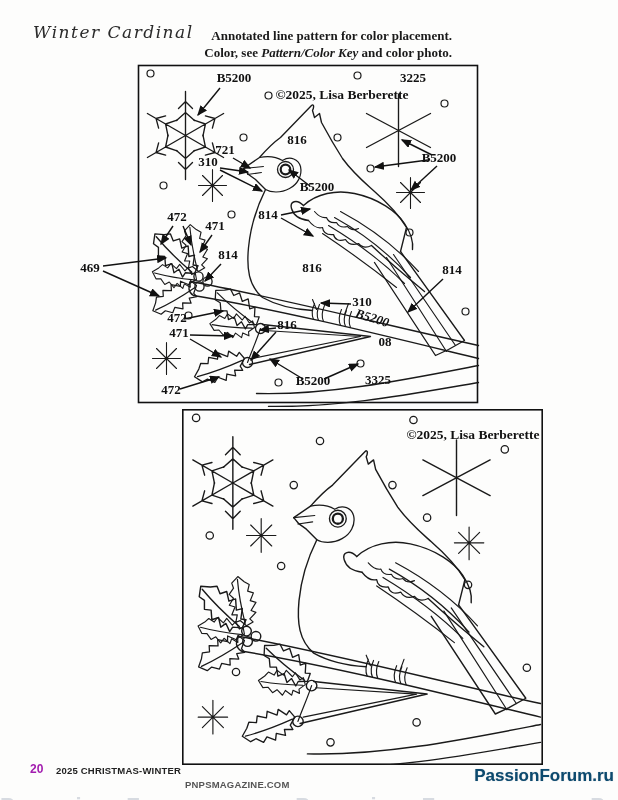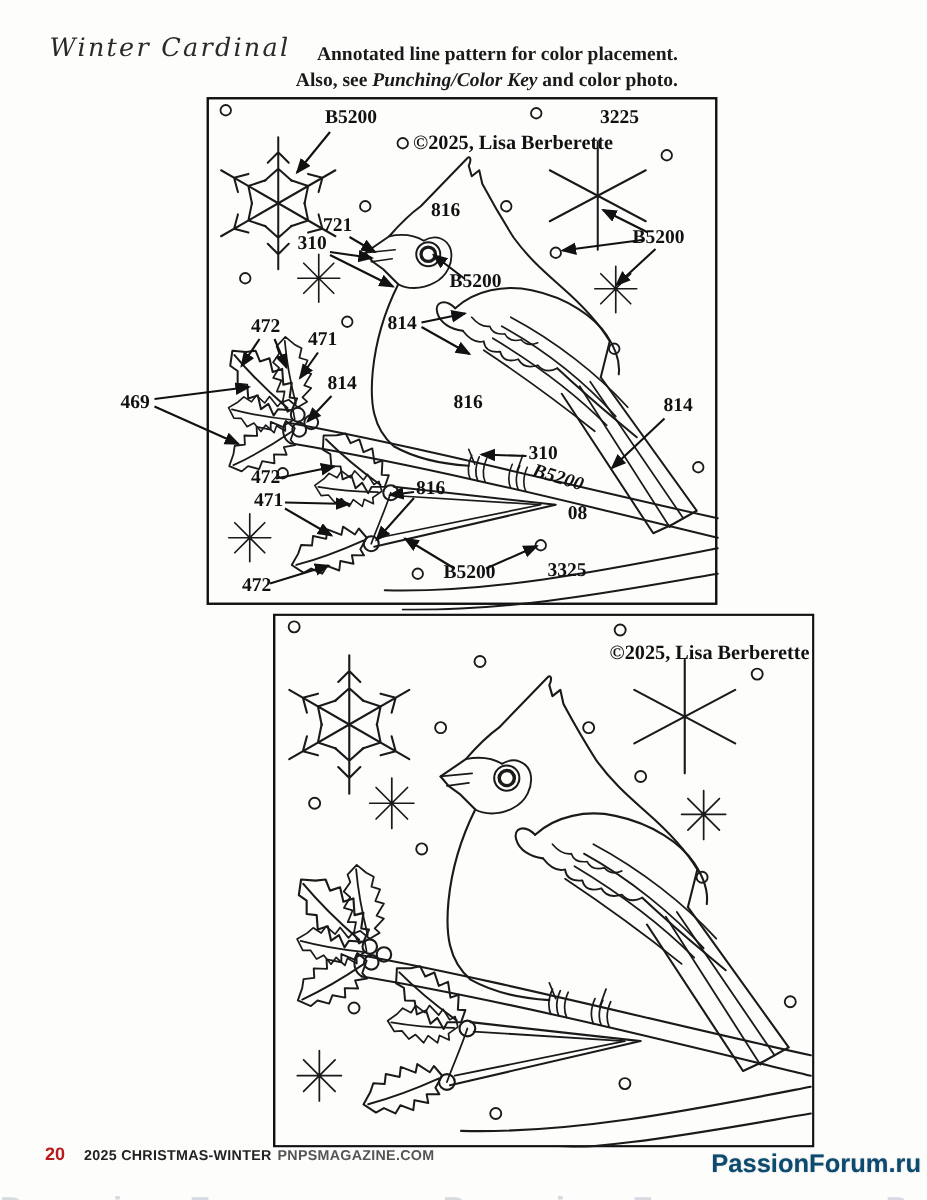--- a/index.html
+++ b/index.html
@@ -11,23 +11,23 @@
   
   .header{position:absolute;left:188px;top:28px;width:264px;text-align:right;
           font-weight:bold;font-size:13px;line-height:1.3;}
   .header .em{font-style:italic;}
   
   .caption{position:absolute;left:40px;top:576px;width:166px;text-align:center;
            font-weight:bold;font-size:13.5px;}
   
   .footer{position:absolute;left:0;top:762px;width:618px;height:20px;
           font-family:"Liberation Sans",sans-serif;}
-  .footer .pgnum{position:absolute;left:30px;top:0;font-size:12px;font-weight:bold;color:#b91c1c;}
+  .footer .pgnum{position:absolute;left:30px;top:0;font-size:12px;font-weight:bold;color:#a21caf;}
   .footer .issue{position:absolute;left:56px;top:3px;font-size:9.5px;font-weight:bold;color:#222;letter-spacing:.2px;}
-  .footer .site{position:absolute;left:185px;top:3px;font-size:9.5px;font-weight:bold;color:#555;letter-spacing:.2px;}
+  .footer .site{position:absolute;left:185px;top:17px;font-size:9.5px;font-weight:bold;color:#555;letter-spacing:.2px;}
   
   .watermark{position:absolute;right:4px;top:766px;font-family:"Liberation Sans",sans-serif;
              font-weight:bold;font-size:17px;color:#0c4a6e;text-shadow:0 0 1px #a9b1bf;}
   .wm-strip{position:absolute;left:0;bottom:0;width:100%;height:6px;overflow:hidden;}
   .wm-strip div{font-family:"Liberation Sans",sans-serif;font-weight:bold;font-size:22px;
                 color:#d7dbe1;white-space:nowrap;margin-top:-1px;letter-spacing:6px;}
   
   svg.panel{position:absolute;}
   #panel1{left:70px;top:60px;}
   #panel2{left:182px;top:409px;}
@@ -134,21 +134,21 @@
         <path stroke-width="1.15" d="M126,265 L222,271 L114,293"></path>
         <path stroke-width="1.15" d="M122,263 C118,275 113,286 109,297"></path>
       </g>
     </defs>
   </svg>
 
   <div class="title">Winter Cardinal</div>
 
   <div class="header">
     <span>Annotated line pattern for color placement.</span><br>
-    <span>Also, see </span><span class="em">Punching/Color Key</span><span> and color photo.</span>
+    <span>Color, see </span><span class="em">Pattern/Color Key</span><span> and color photo.</span>
   </div>
 
   <svg id="panel1" class="panel" width="410" height="347" viewBox="0 0 410 347">
     <rect x="68.5" y="5.5" width="339" height="337" fill="none" stroke="#111" stroke-width="1.6"></rect>
     <use href="#art" transform="translate(68.5,5.5)"></use>
 
     <g stroke="#111" stroke-width="1.4" fill="none">
       <line x1="150" y1="28" x2="128" y2="55" marker-end="url(#ah)"></line>
       <line x1="163" y1="98" x2="180" y2="108" marker-end="url(#ah)"></line>
       <line x1="150" y1="108" x2="178" y2="112" marker-end="url(#ah)"></line>

